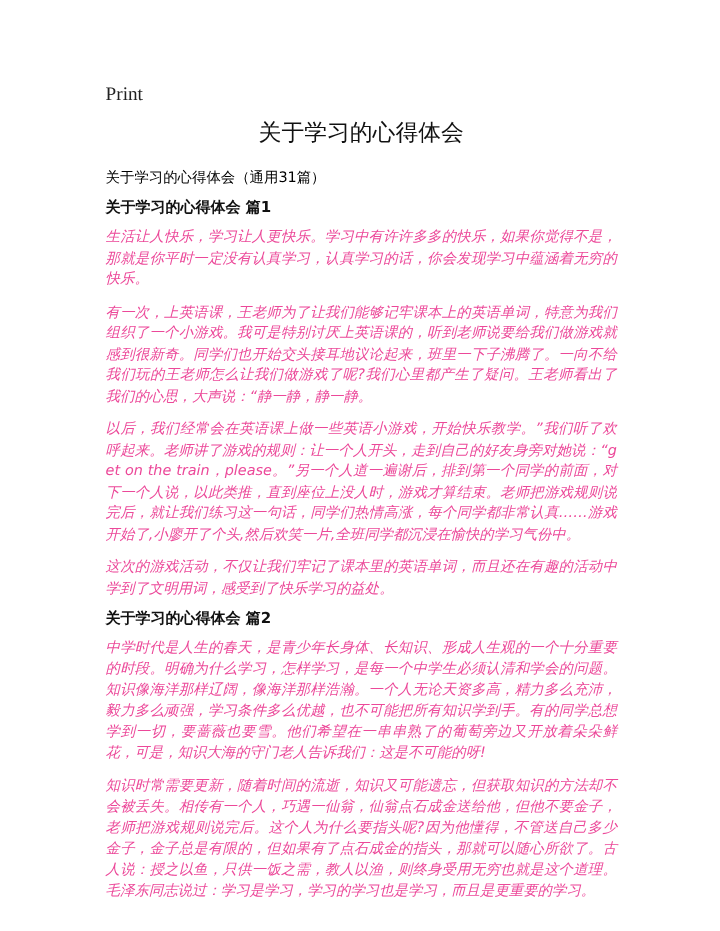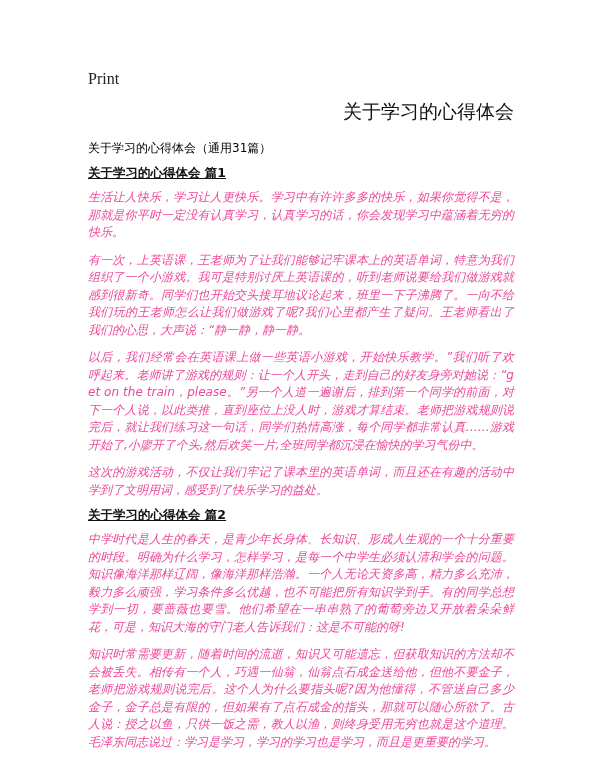--- a/index.html
+++ b/index.html
@@ -1,21 +1,21 @@
 <!DOCTYPE html>
 <html><head>
 <meta charset="utf-8">
 <style>
   html, body { margin: 0; padding: 0; background: #ffffff; }
   body { width: 600px; height: 776px; position: relative; overflow: hidden; color: #1a1a1a; font-family: "DejaVu Sans", sans-serif; }
   .page { position: absolute; left: 88px; top: 70px; width: 426px; }
   .print { font-family: "Liberation Serif", serif; font-size: 16px; color: #222; height: 18px; line-height: 18px; margin-top: 0; }
-  .title { text-align: right; font-size: 19px; line-height: 26px; margin: 10px 0 15px 0; color: #111; font-weight: normal; }
+  .title { text-align: center; font-size: 19px; line-height: 26px; margin: 10px 0 15px 0; color: #111; font-weight: normal; }
   .subtitle { font-size: 12px; line-height: 18px; margin: 7px 0 0 0; color: #000000; }
-  .heading { font-size: 12.5px; font-weight: bold; line-height: 18px; margin: 7px 0 0 0; color: #111; text-decoration: underline; }
+  .heading { font-size: 12.5px; font-weight: bold; line-height: 18px; margin: 7px 0 0 0; color: #111; }
   .para { font-size: 12px; line-height: 17.5px; margin: 7px 0 0 0; color: #ec4899; text-align: justify; word-break: break-all; font-style: italic; }
   .para + .para { margin-top: 10px; }
 </style>
 </head>
 <body>
 
 <div class="page">
   <div class="print">Print</div>
   <h1 class="title">关于学习的心得体会</h1>
   <p class="subtitle">关于学习的心得体会（通用31篇）</p>

